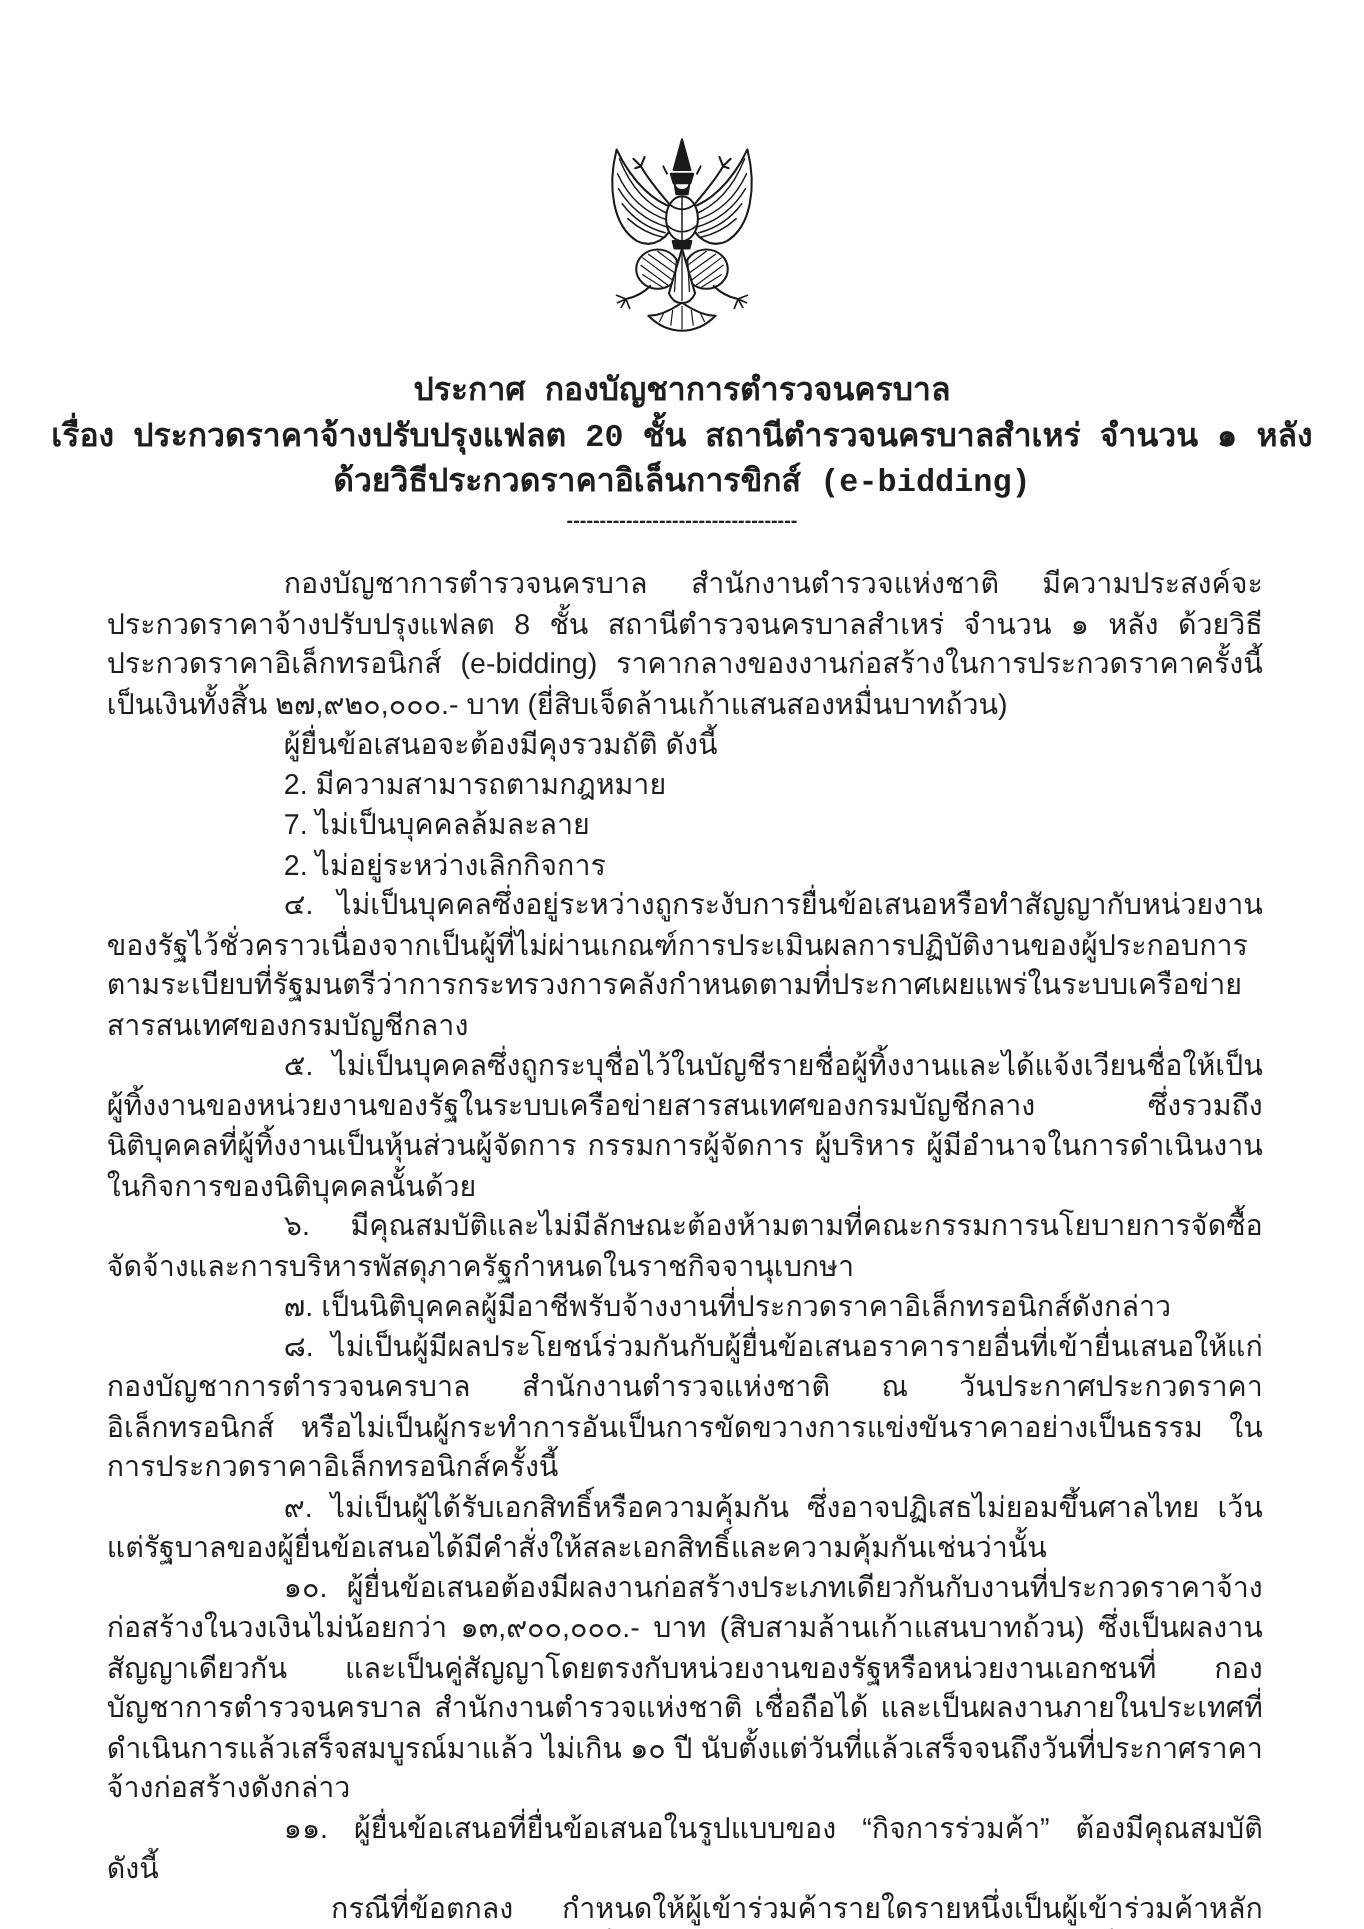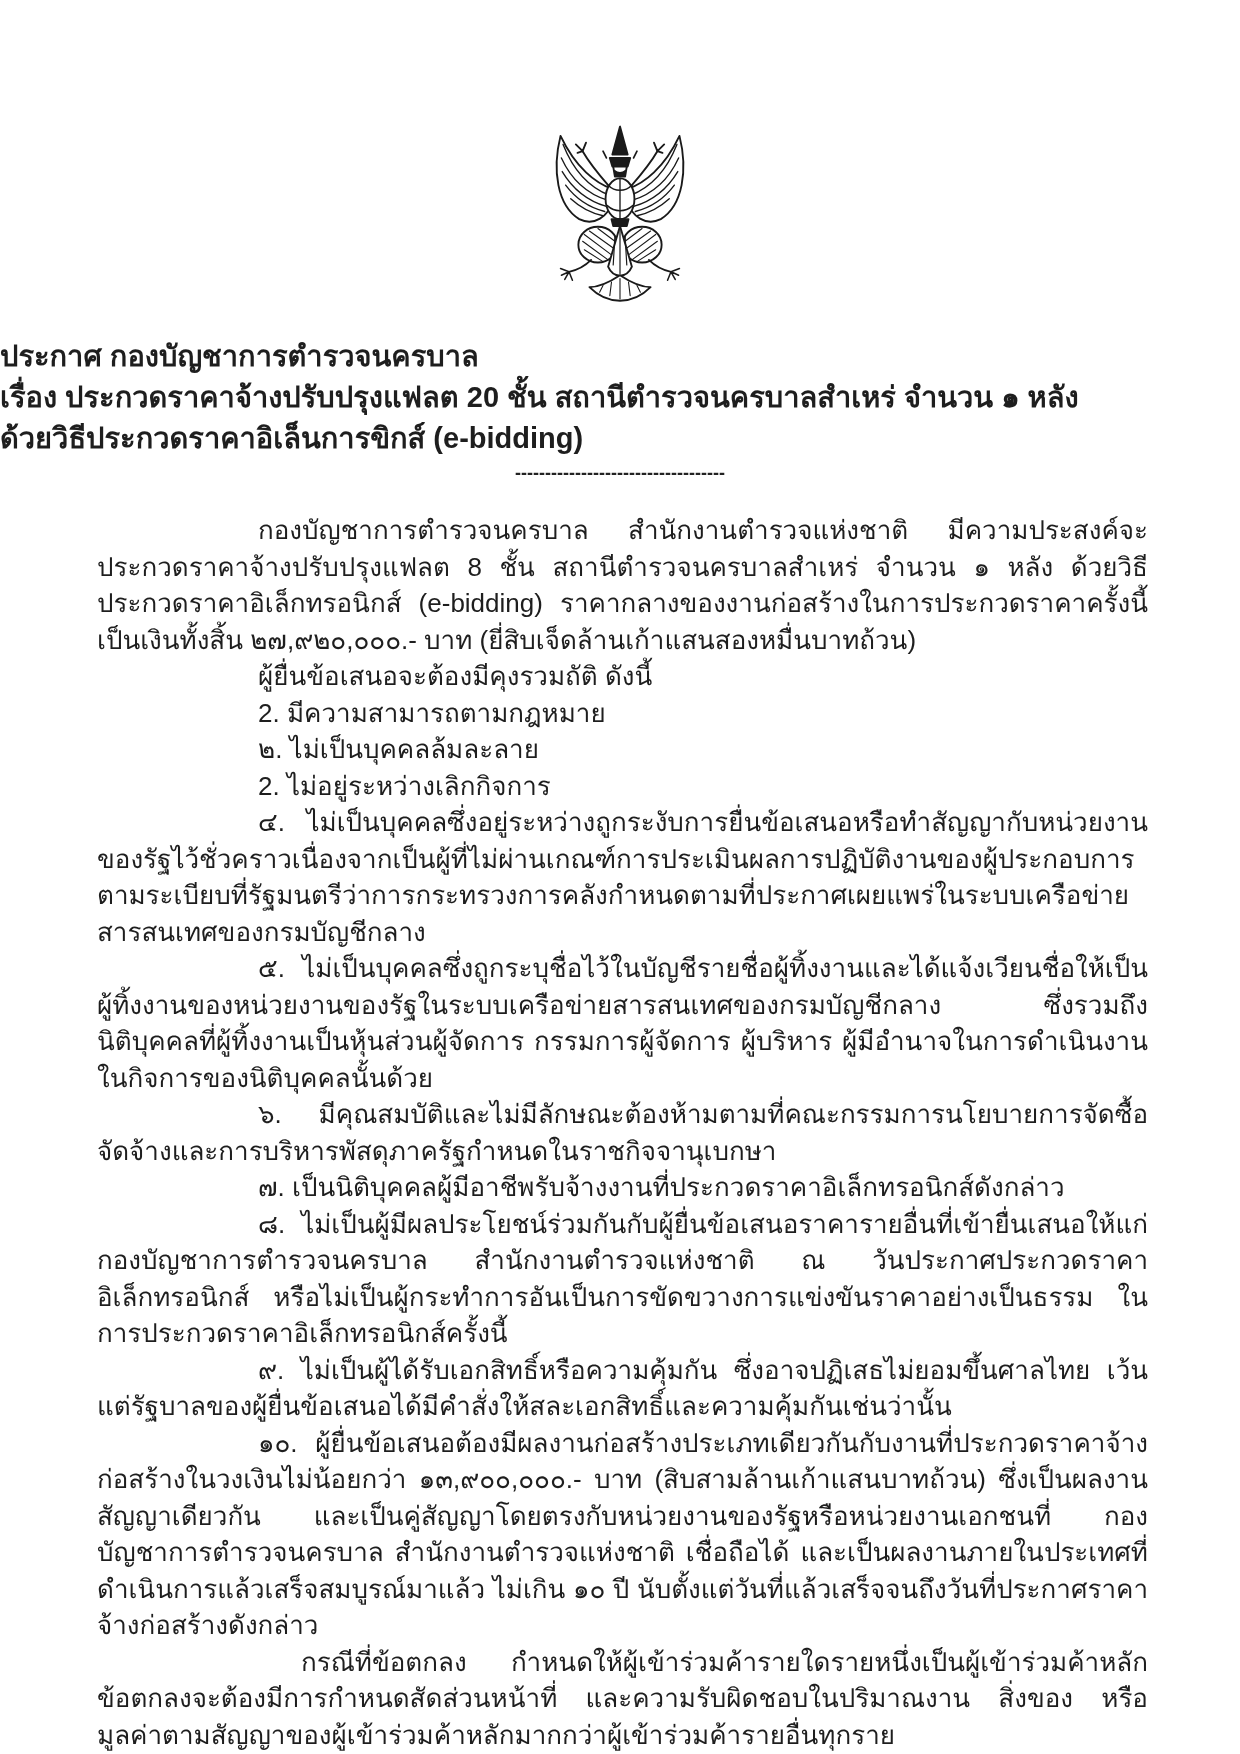--- a/index.html
+++ b/index.html
@@ -15,23 +15,25 @@
   }
   .emblem-wrap {
     width: 100%;
     padding-top: 124px;
     display: flex;
     justify-content: center;
   }
   .emblem-wrap svg { display: block; }
   .title-block {
     margin-top: 20px;
+    text-align: center;
     font-weight: 700;
     font-size: 29px;
     line-height: 41px;
+    font-family: Liberation Mono, monospace;
   }
   .divider {
     text-align: center;
     font-weight: 700;
     font-size: 18px;
     letter-spacing: 0px;
     margin-top: 4px;
     color: #222;
   }
   .doc-body {
@@ -103,25 +105,26 @@
     <div>เรื่อง ประกวดราคาจ้างปรับปรุงแฟลต 20 ชั้น สถานีตำรวจนครบาลสำเหร่ จำนวน ๑ หลัง</div>
     <div>ด้วยวิธีประกวดราคาอิเล็นการขิกส์ (e-bidding)</div>
   </div>
 
   <div class="divider">-----------------------------------</div>
 
   <div class="doc-body">
       <p class="para indent1">กองบัญชาการตำรวจนครบาล สำนักงานตำรวจแห่งชาติ มีความประสงค์จะประกวดราคาจ้างปรับปรุงแฟลต 8 ชั้น สถานีตำรวจนครบาลสำเหร่ จำนวน ๑ หลัง ด้วยวิธีประกวดราคาอิเล็กทรอนิกส์ (e-bidding) ราคากลางของงานก่อสร้างในการประกวดราคาครั้งนี้ เป็นเงินทั้งสิ้น ๒๗,๙๒๐,๐๐๐.- บาท (ยี่สิบเจ็ดล้านเก้าแสนสองหมื่นบาทถ้วน)</p>
       <p class="para indent1">ผู้ยื่นข้อเสนอจะต้องมีคุงรวมถัติ ดังนี้</p>
       <p class="para indent1">2. มีความสามารถตามกฎหมาย</p>
-      <p class="para indent1">๒. ไม่เป็นบุคคลล้มละลาย</p>
+      <p class="para indent1">7. ไม่เป็นบุคคลล้มละลาย</p>
       <p class="para indent1">2. ไม่อยู่ระหว่างเลิกกิจการ</p>
       <p class="para indent1">๔. ไม่เป็นบุคคลซึ่งอยู่ระหว่างถูกระงับการยื่นข้อเสนอหรือทำสัญญากับหน่วยงานของรัฐไว้ชั่วคราวเนื่องจากเป็นผู้ที่ไม่ผ่านเกณฑ์การประเมินผลการปฏิบัติงานของผู้ประกอบการตามระเบียบที่รัฐมนตรีว่าการกระทรวงการคลังกำหนดตามที่ประกาศเผยแพร่ในระบบเครือข่ายสารสนเทศของกรมบัญชีกลาง</p>
       <p class="para indent1">๕. ไม่เป็นบุคคลซึ่งถูกระบุชื่อไว้ในบัญชีรายชื่อผู้ทิ้งงานและได้แจ้งเวียนชื่อให้เป็นผู้ทิ้งงานของหน่วยงานของรัฐในระบบเครือข่ายสารสนเทศของกรมบัญชีกลาง ซึ่งรวมถึงนิติบุคคลที่ผู้ทิ้งงานเป็นหุ้นส่วนผู้จัดการ กรรมการผู้จัดการ ผู้บริหาร ผู้มีอำนาจในการดำเนินงานในกิจการของนิติบุคคลนั้นด้วย</p>
       <p class="para indent1">๖. มีคุณสมบัติและไม่มีลักษณะต้องห้ามตามที่คณะกรรมการนโยบายการจัดซื้อจัดจ้างและการบริหารพัสดุภาครัฐกำหนดในราชกิจจานุเบกษา</p>
       <p class="para indent1">๗. เป็นนิติบุคคลผู้มีอาชีพรับจ้างงานที่ประกวดราคาอิเล็กทรอนิกส์ดังกล่าว</p>
       <p class="para indent1">๘. ไม่เป็นผู้มีผลประโยชน์ร่วมกันกับผู้ยื่นข้อเสนอราคารายอื่นที่เข้ายื่นเสนอให้แก่ กองบัญชาการตำรวจนครบาล สำนักงานตำรวจแห่งชาติ ณ วันประกาศประกวดราคาอิเล็กทรอนิกส์ หรือไม่เป็นผู้กระทำการอันเป็นการขัดขวางการแข่งขันราคาอย่างเป็นธรรม ในการประกวดราคาอิเล็กทรอนิกส์ครั้งนี้</p>
       <p class="para indent1">๙. ไม่เป็นผู้ได้รับเอกสิทธิ์หรือความคุ้มกัน ซึ่งอาจปฏิเสธไม่ยอมขึ้นศาลไทย เว้นแต่รัฐบาลของผู้ยื่นข้อเสนอได้มีคำสั่งให้สละเอกสิทธิ์และความคุ้มกันเช่นว่านั้น</p>
       <p class="para indent1">๑๐. ผู้ยื่นข้อเสนอต้องมีผลงานก่อสร้างประเภทเดียวกันกับงานที่ประกวดราคาจ้างก่อสร้างในวงเงินไม่น้อยกว่า ๑๓,๙๐๐,๐๐๐.- บาท (สิบสามล้านเก้าแสนบาทถ้วน) ซึ่งเป็นผลงานสัญญาเดียวกัน และเป็นคู่สัญญาโดยตรงกับหน่วยงานของรัฐหรือหน่วยงานเอกชนที่ กองบัญชาการตำรวจนครบาล สำนักงานตำรวจแห่งชาติ เชื่อถือได้ และเป็นผลงานภายในประเทศที่ดำเนินการแล้วเสร็จสมบูรณ์มาแล้ว ไม่เกิน ๑๐ ปี นับตั้งแต่วันที่แล้วเสร็จจนถึงวันที่ประกาศราคาจ้างก่อสร้างดังกล่าว</p>
+      <p class="para indent1">๑๑. ผู้ยื่นข้อเสนอที่ยื่นข้อเสนอในรูปแบบของ “กิจการร่วมค้า” ต้องมีคุณสมบัติ ดังนี้</p>
       <p class="para indent2">กรณีที่ข้อตกลง กำหนดให้ผู้เข้าร่วมค้ารายใดรายหนึ่งเป็นผู้เข้าร่วมค้าหลัก ข้อตกลงจะต้องมีการกำหนดสัดส่วนหน้าที่ และความรับผิดชอบในปริมาณงาน สิ่งของ หรือมูลค่าตามสัญญาของผู้เข้าร่วมค้าหลักมากกว่าผู้เข้าร่วมค้ารายอื่นทุกราย</p>
     </div>
 
 </div>
 
 </body></html>

